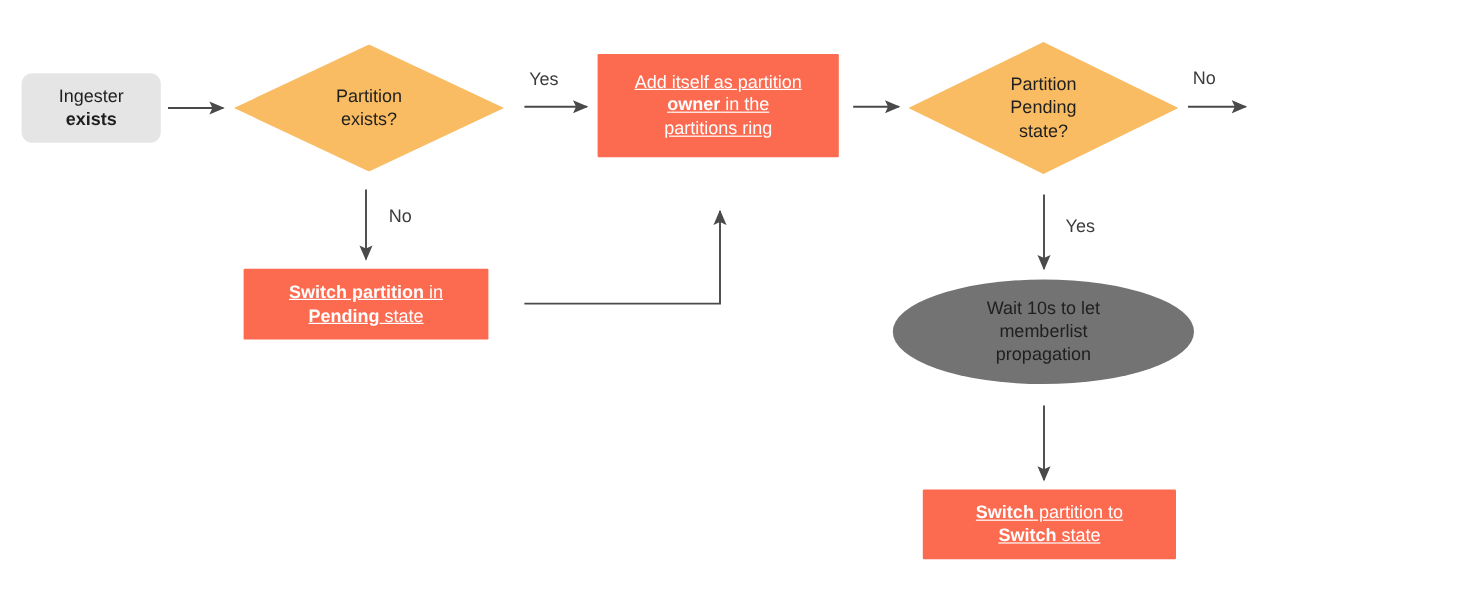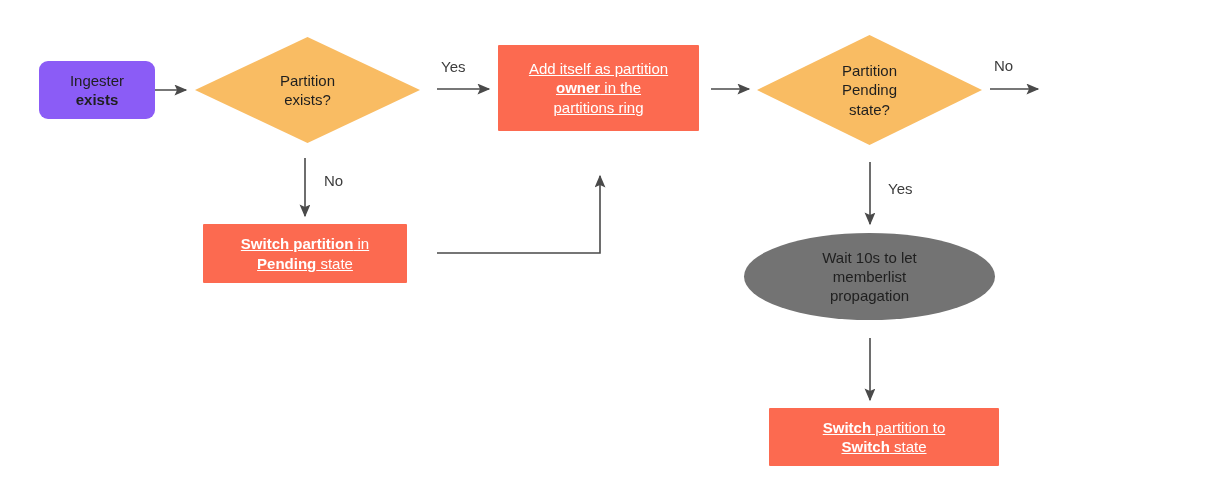--- a/index.html
+++ b/index.html
@@ -27,25 +27,24 @@
     line-height: 1.28;
   }
   .node-text {
     display: block;
     width: 100%;
     padding: 0 6px;
     box-sizing: border-box;
   }
   
   .shape-terminal {
-    background: #8b5cf6;
+    background: #e5e5e5;
     border-radius: 9px;
     color: #1f1f1f;
     font-size: 15px;
-    margin-left: 21px;
   }
   
   .shape-process {
     background: #fc6a50;
     color: #ffffff;
     font-size: 15px;
     border-radius: 1px;
     text-decoration: underline;
   }
   
@@ -143,21 +142,21 @@
 
 
   <div class="node shape-process" style="left: 203px; top: 224px; width: 204px; height: 59px;">
     <span class="node-text"><b>Switch partition</b> in<br><b>Pending</b> state</span>
   </div>
 
   <div class="node shape-ellipse" style="left: 744px; top: 233px; width: 251px; height: 87px;">
     <span class="node-text">Wait 10s to let<br>memberlist<br>propagation</span>
   </div>
 
-  <div class="node shape-process" style="left: 769px; top: 408px; width: 230px; height: 58px;">
+  <div class="node shape-process" style="left: 769px; top: 408px; width: 211px; height: 58px;">
     <span class="node-text"><b>Switch</b> partition to<br><b>Switch</b> state</span>
   </div>
 
   <div id="edge-label-host">
       <div class="edge-label" style="left: 441px; top: 58px;">Yes</div>
       <div class="edge-label" style="left: 324px; top: 172px;">No</div>
       <div class="edge-label" style="left: 994px; top: 57px;">No</div>
       <div class="edge-label" style="left: 888px; top: 180px;">Yes</div>
     </div>
 

